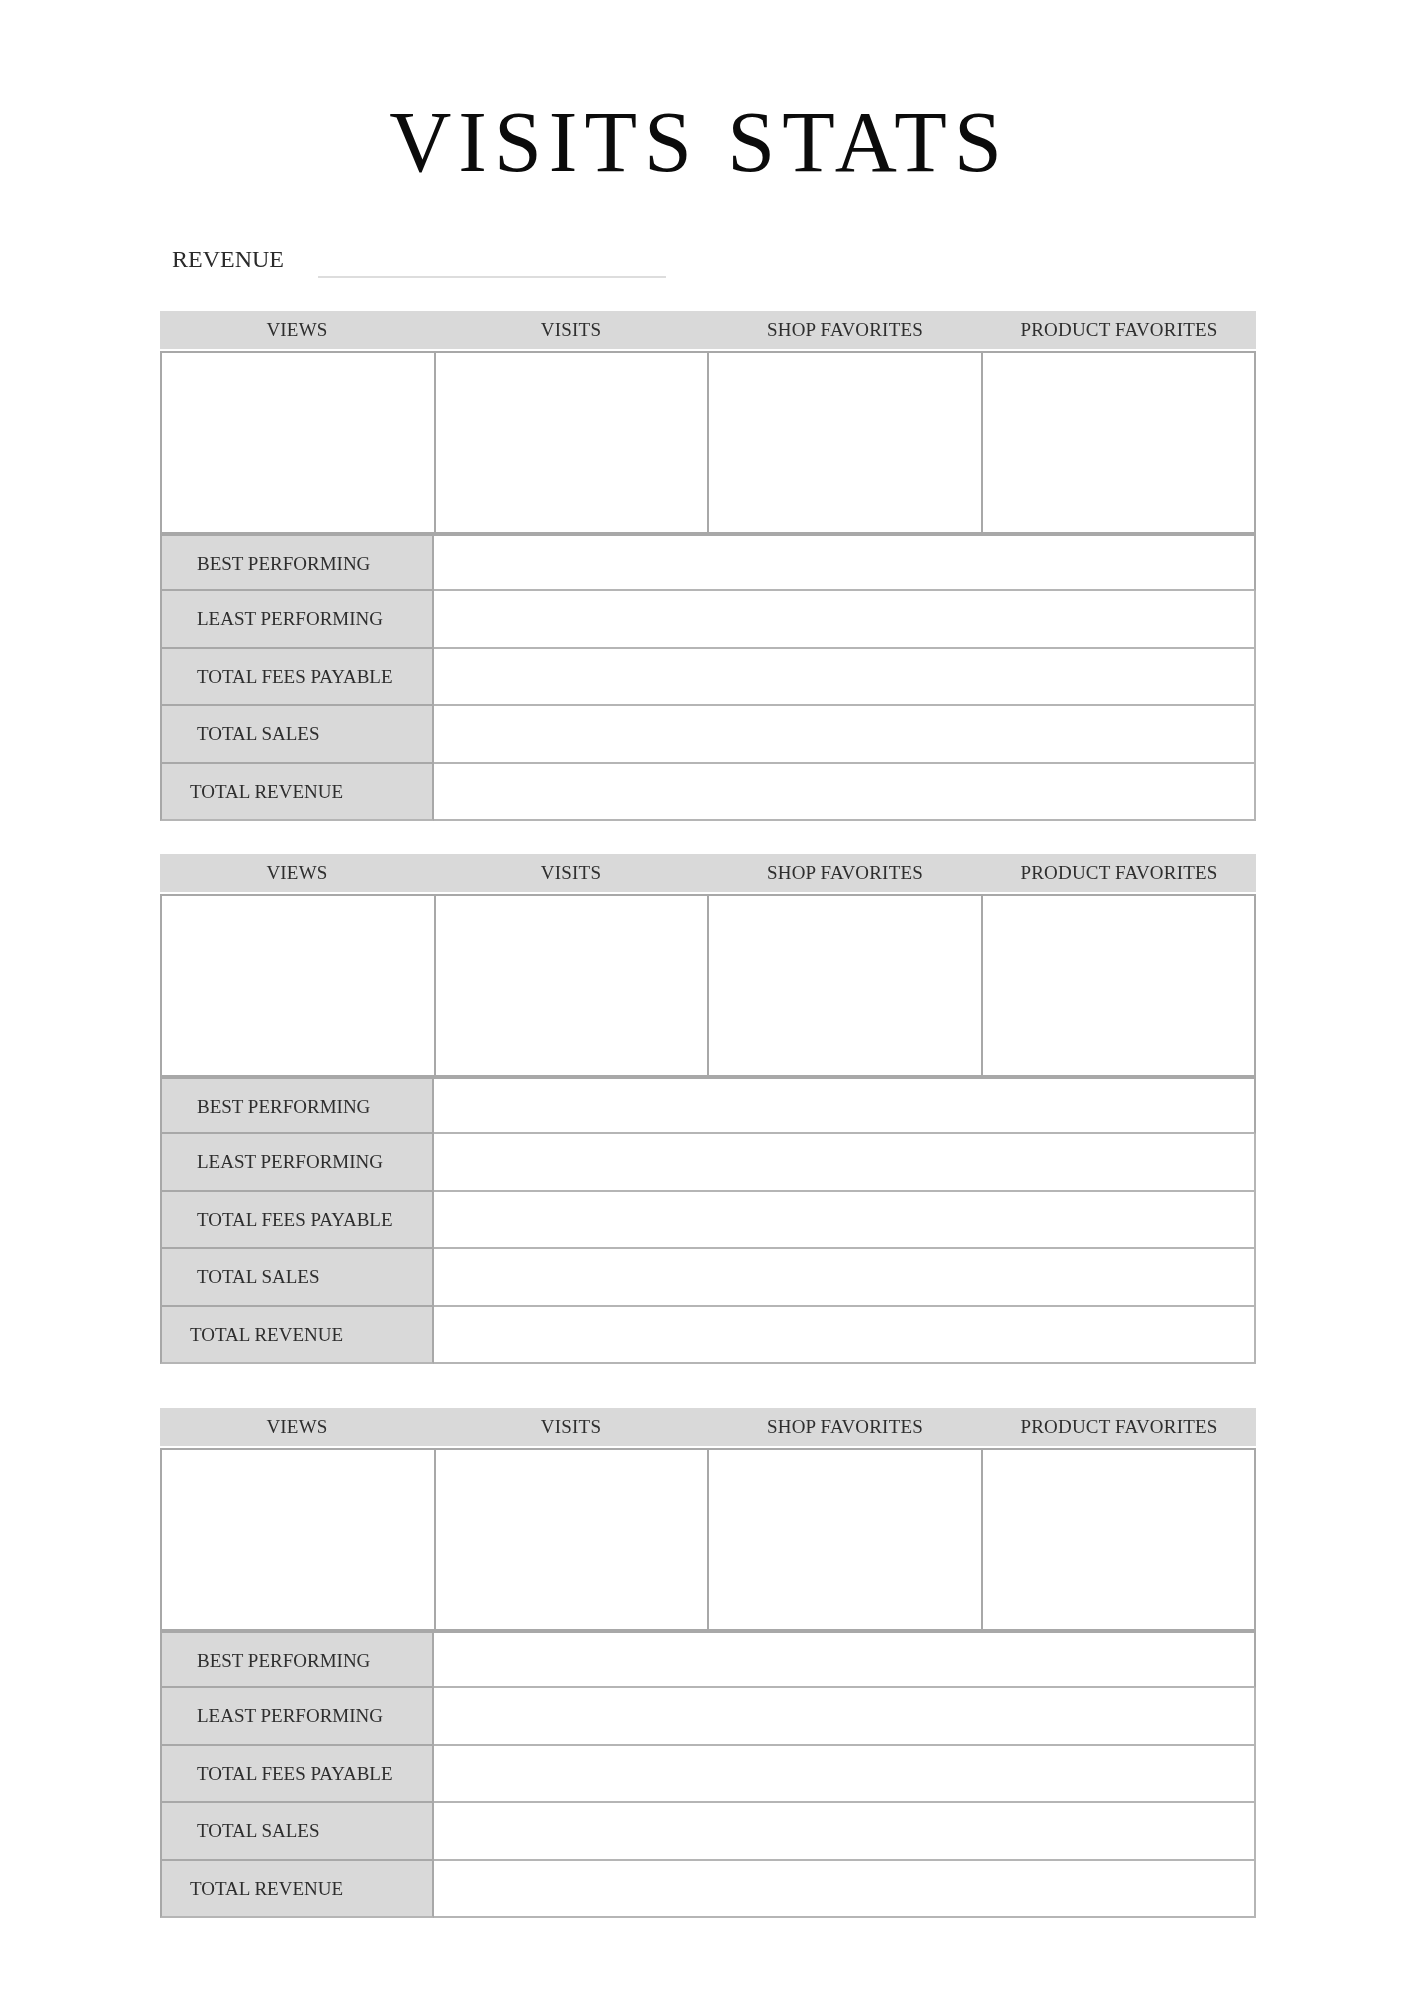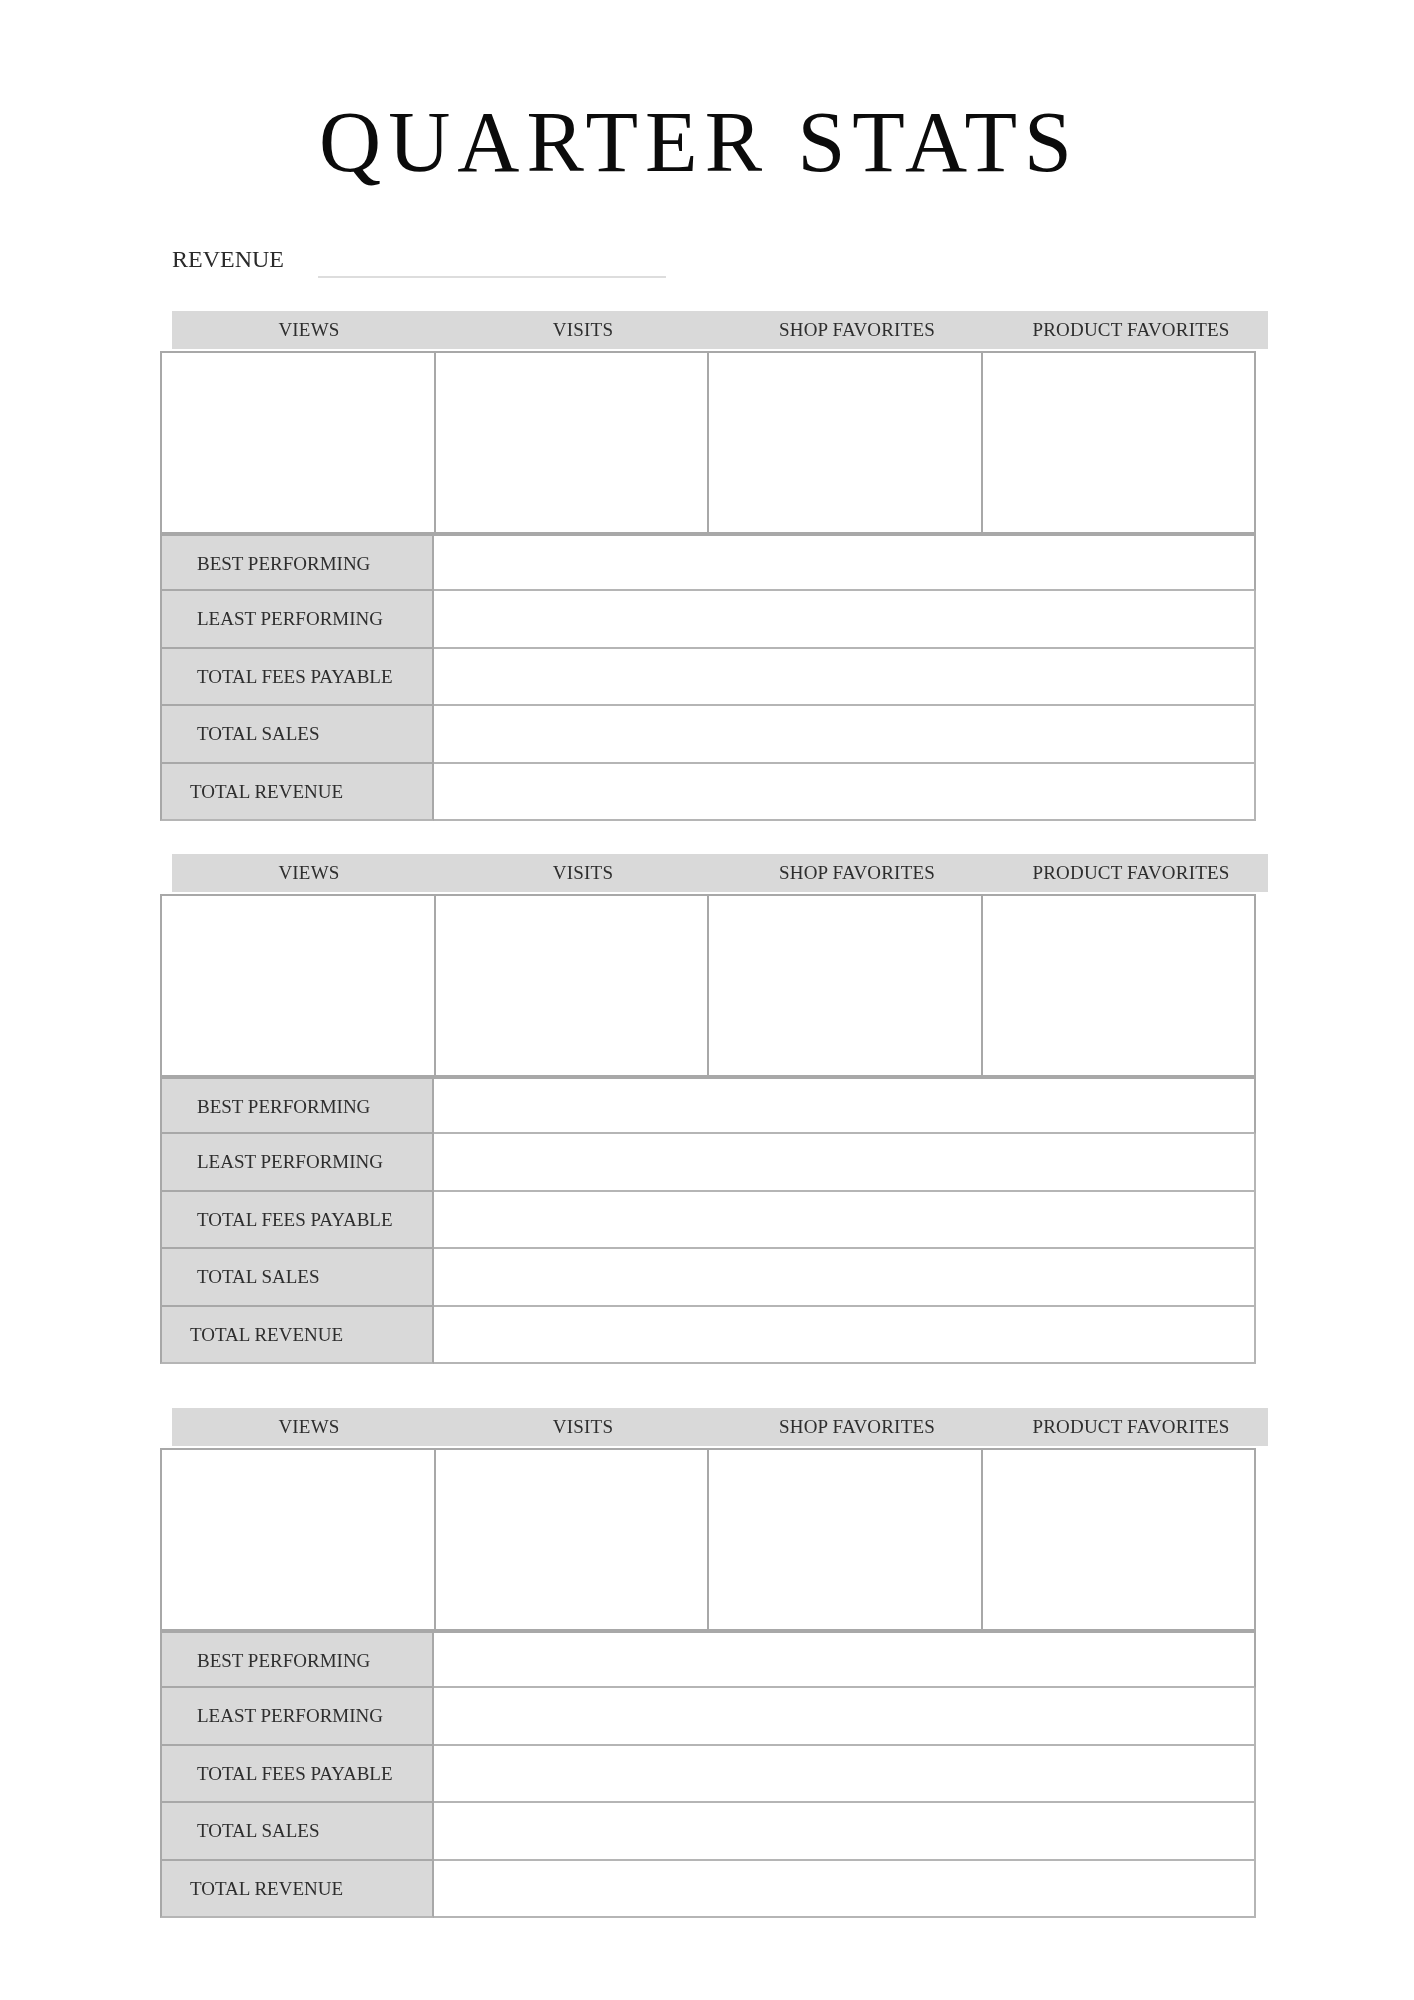--- a/index.html
+++ b/index.html
@@ -17,21 +17,21 @@
   .quarter-label {
     position: absolute; left: 172px; top: 246px; font-size: 24px; color: #2a2a2a;
   }
   .quarter-line {
     position: absolute; left: 318px; top: 276px; width: 348px; height: 2px;
     background: #dddddd; border: none;
   }
   .block { position: absolute; left: 160px; width: 1096px; }
   .hdr {
     position: absolute; left: 0; top: 0; width: 1096px; height: 38px;
-    background: #d9d9d9; display: flex; margin-left: 12px;
+    background: #d9d9d9; display: flex;
   }
   .hdr-cell {
     flex: 1 1 0; text-align: center; font-size: 19px; line-height: 38px;
     color: #2e2e2e; letter-spacing: 0.2px;
   }
   .cells {
     position: absolute; left: 0; top: 40px; width: 1096px; height: 183px;
     display: flex; box-sizing: border-box;
   }
   .cell {
@@ -51,21 +51,21 @@
     flex: 1; box-sizing: border-box; background: #ffffff;
     border-right: 2px solid #b5b5b5; border-bottom: 2px solid #b5b5b5;
   }
   .row:first-child .row-value { border-top: 2px solid #a8a8a8; border-right-color: #a8a8a8; }
   .row:last-child .row-label, .row:last-child .row-value { border-bottom-color: #b5b5b5; }
   .row.revenue .row-label { padding-left: 28px; }
 </style>
 </head>
 <body>
 
-<h1 class="title"><span>QUARTER STATS</span></h1>
+<h1 class="title"><span>VISITS STATS</span></h1>
 
 <div class="quarter-label">REVENUE</div>
 <div class="quarter-line"></div>
 
 <div class="block" style="top:311px;">
   <div class="hdr">
     <div class="hdr-cell">VIEWS</div>
     <div class="hdr-cell">VISITS</div>
     <div class="hdr-cell">SHOP FAVORITES</div>
     <div class="hdr-cell">PRODUCT FAVORITES</div>

